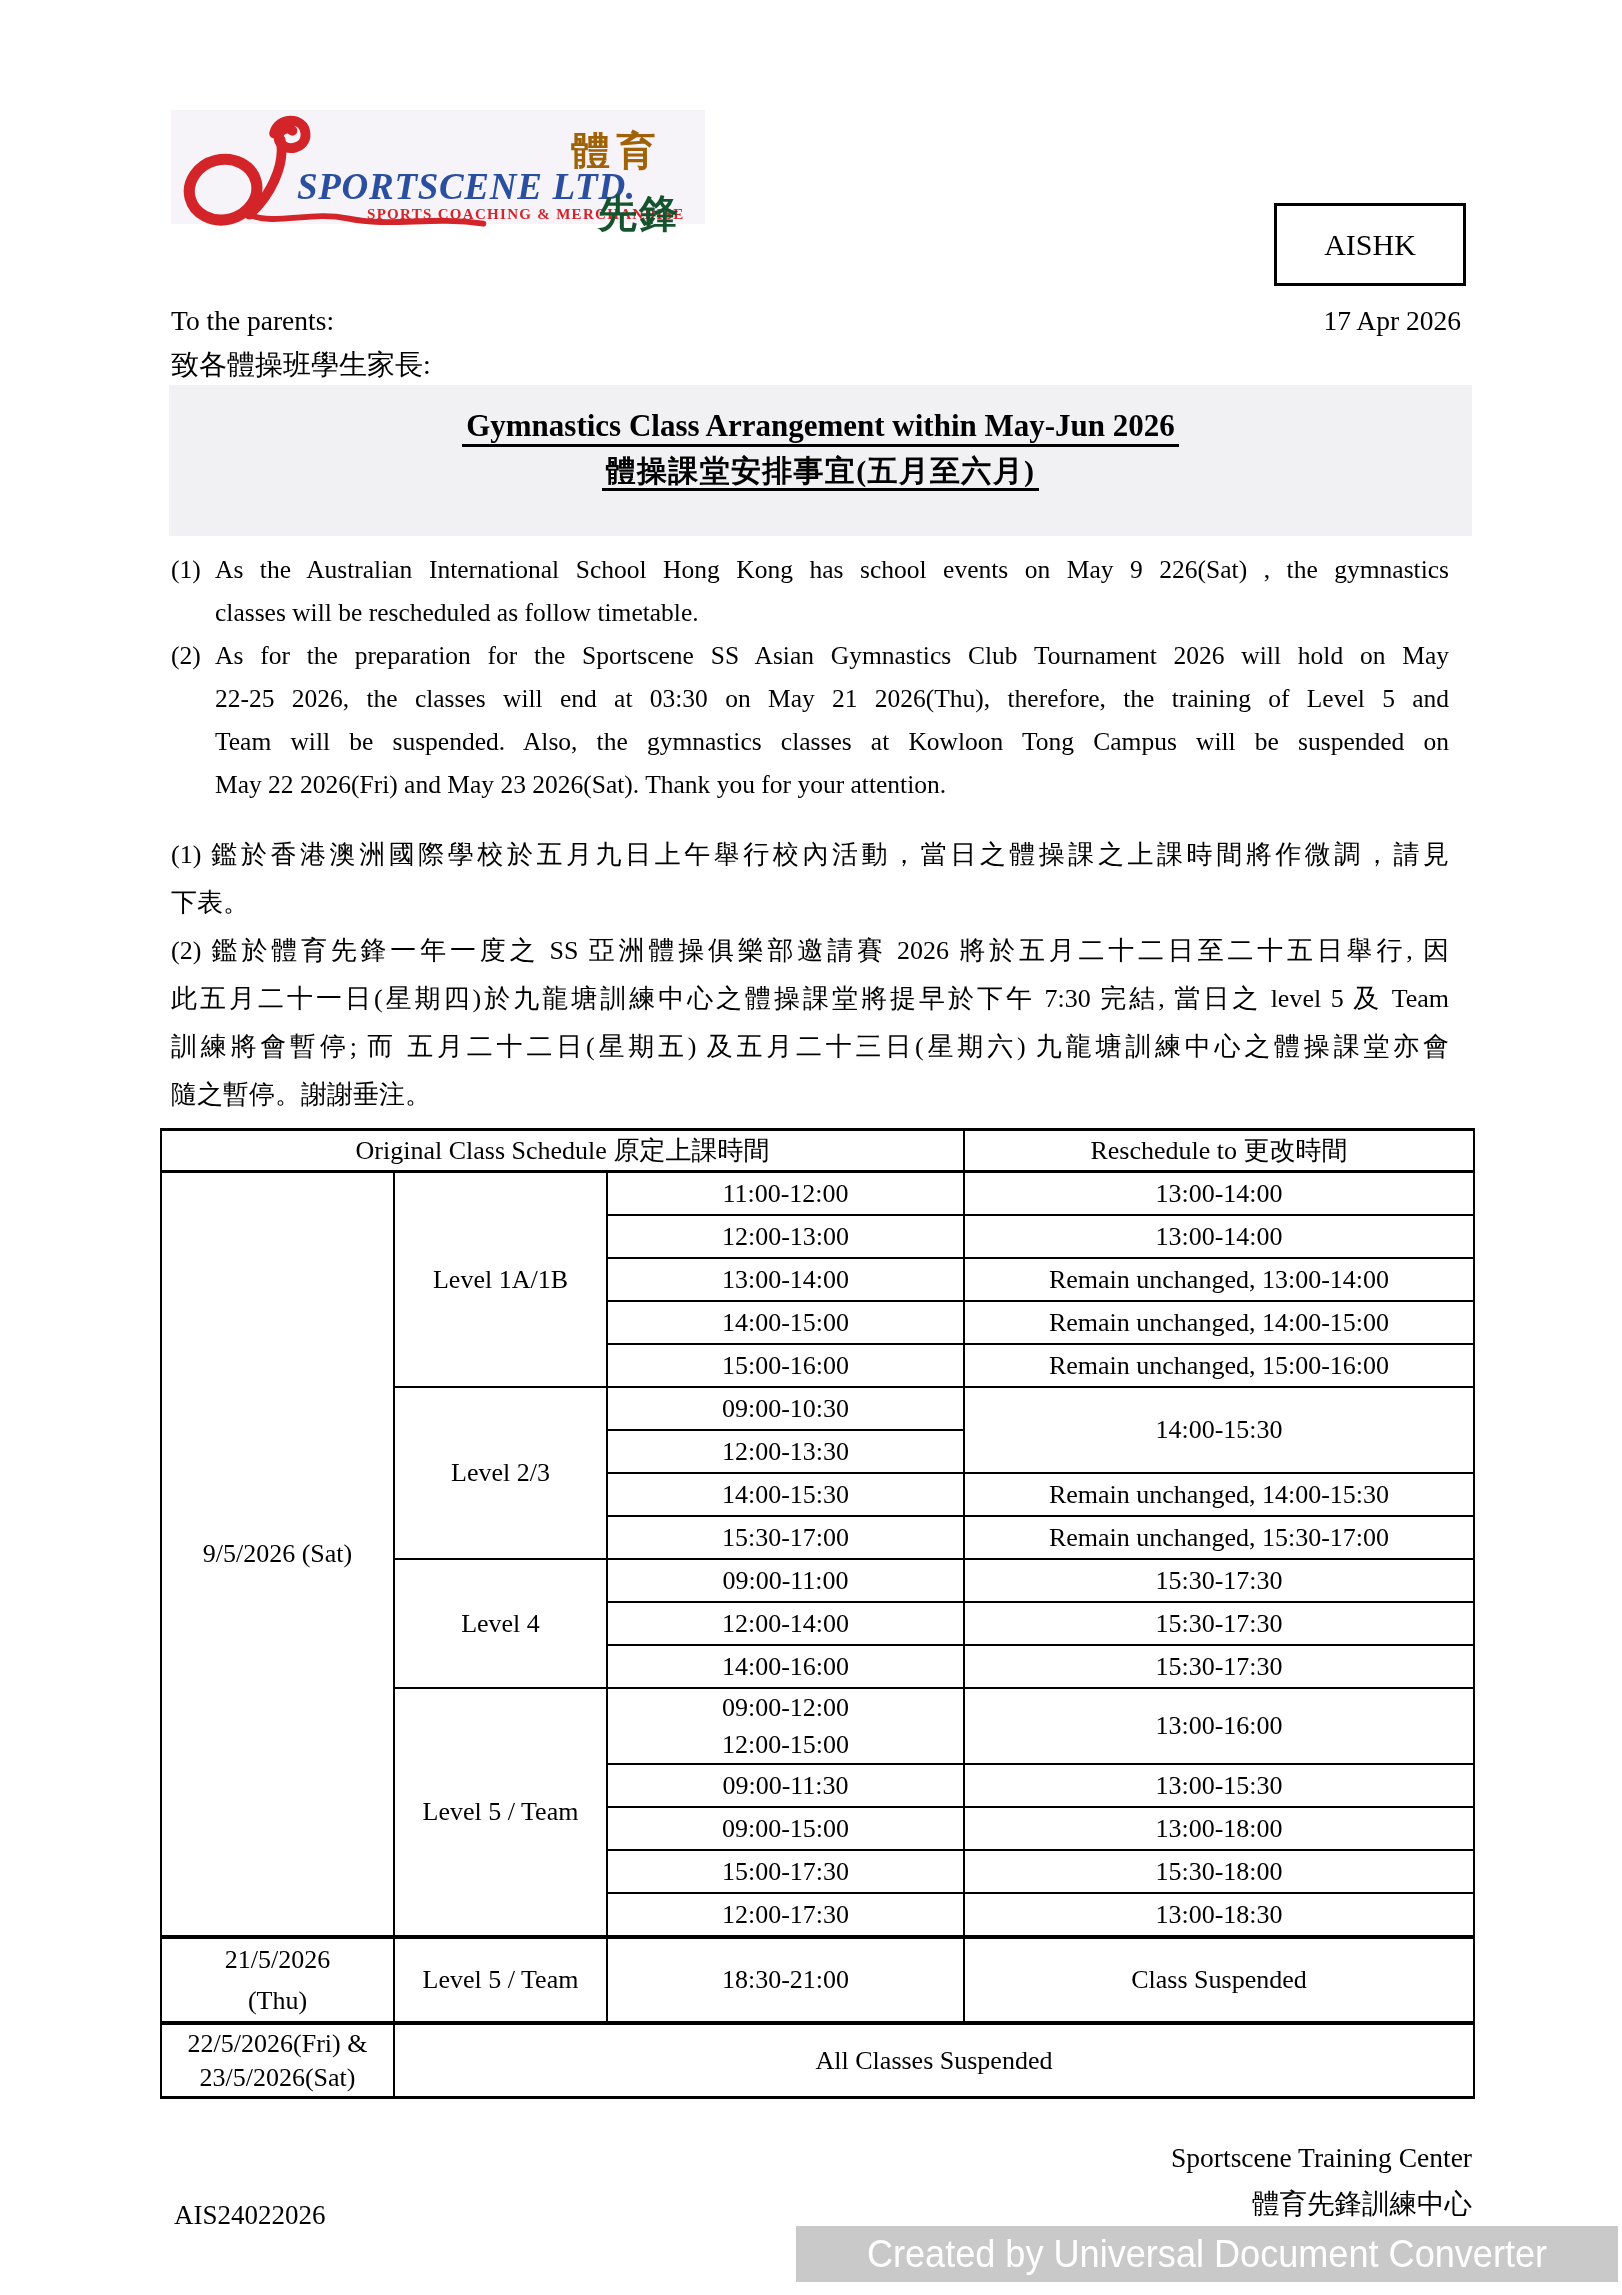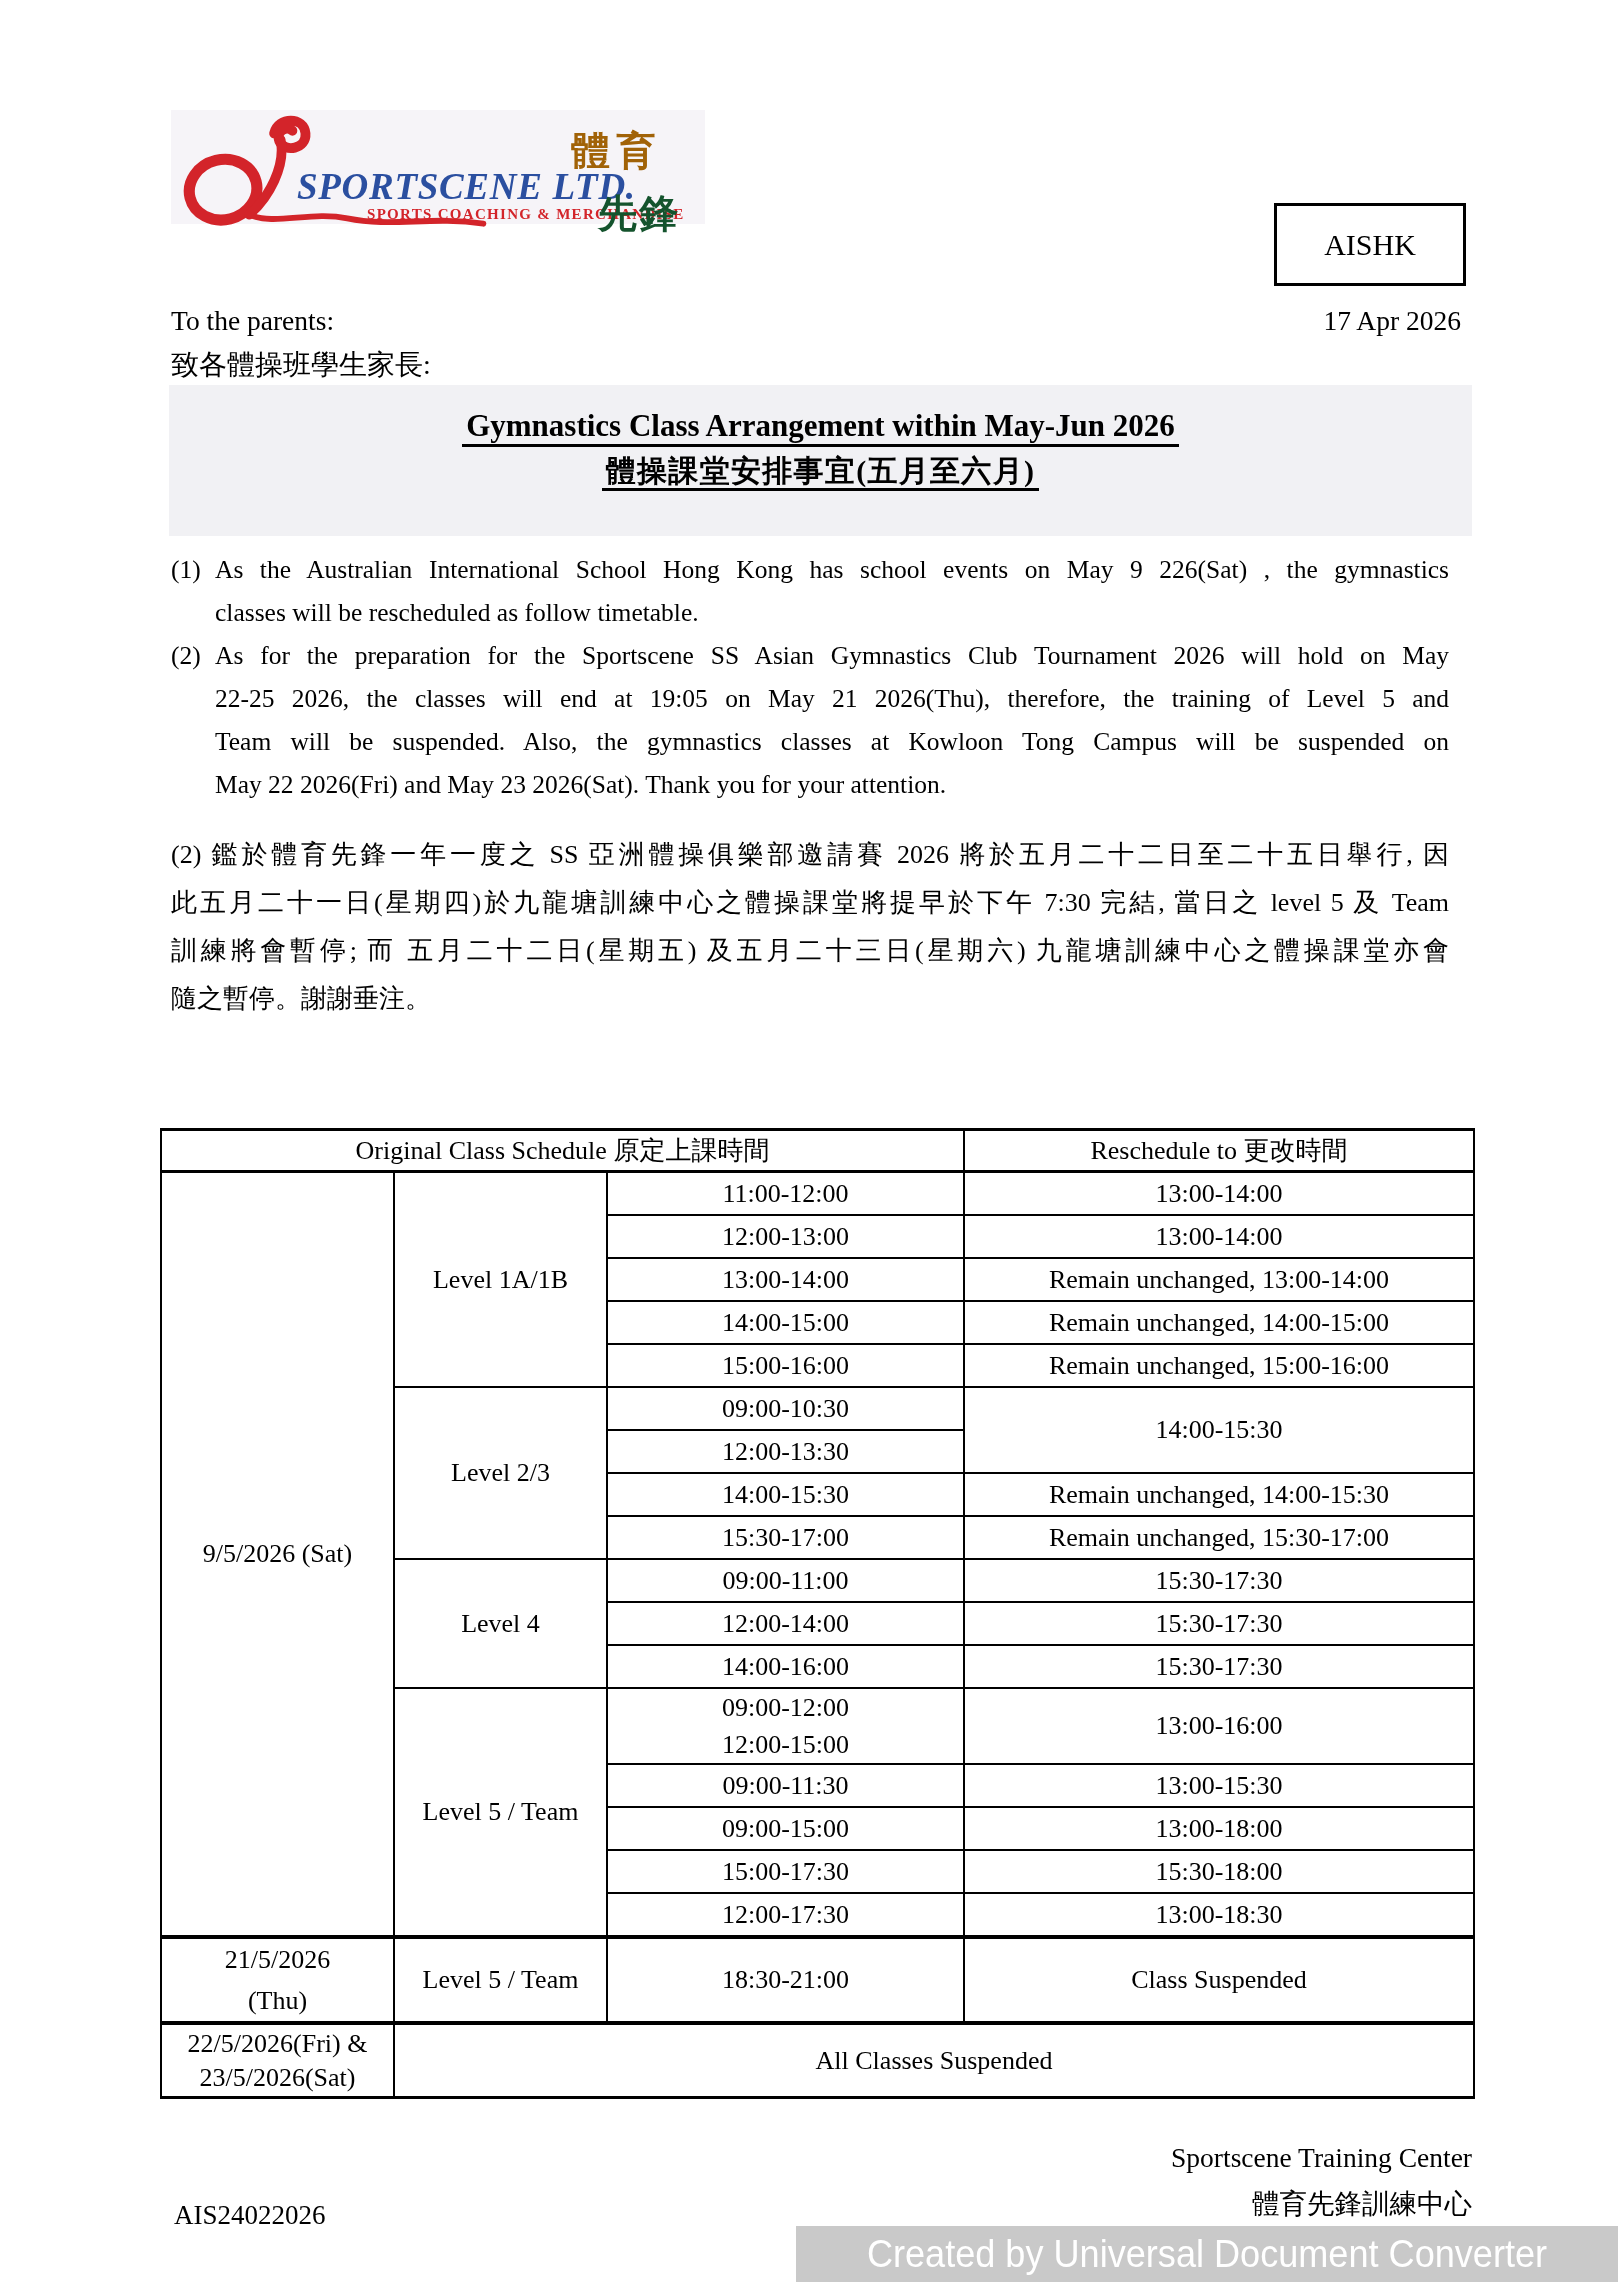--- a/index.html
+++ b/index.html
@@ -93,27 +93,31 @@
 
   <div class="notes-en">
     <div class="en-item">
       <span class="num">(1)</span>
       <div class="jline">As the Australian International School Hong Kong has school events on May 9 226(Sat) , the gymnastics</div>
       <div class="sline">classes will be rescheduled as follow timetable.</div>
     </div>
     <div class="en-item">
       <span class="num">(2)</span>
       <div class="jline">As for the preparation for the Sportscene SS Asian Gymnastics Club Tournament 2026 will hold on May</div>
-      <div class="jline">22-25 2026, the classes will end at 19:05 on May 21 2026(Thu), therefore, the training of Level 5 and</div>
+      <div class="jline">22-25 2026, the classes will end at 03:30 on May 21 2026(Thu), therefore, the training of Level 5 and</div>
       <div class="jline">Team will be suspended. Also, the gymnastics classes at Kowloon Tong Campus will be suspended on</div>
       <div class="sline">May 22 2026(Fri) and May 23 2026(Sat). Thank you for your attention.</div>
     </div>
   </div>
 
   <div class="notes-cn">
+    <div>
+      <div class="jline">(1)  鑑於香港澳洲國際學校於五月九日上午舉行校內活動，當日之體操課之上課時間將作微調，請見</div>
+      <div class="sline">下表。</div>
+    </div>
     <div>
       <div class="jline">(2)  鑑於體育先鋒一年一度之 SS  亞洲體操俱樂部邀請賽 2026  將於五月二十二日至二十五日舉行, 因</div>
       <div class="jline">此五月二十一日(星期四)於九龍塘訓練中心之體操課堂將提早於下午 7:30 完結, 當日之 level 5 及 Team</div>
       <div class="jline">訓練將會暫停;  而 五月二十二日(星期五)  及五月二十三日(星期六)  九龍塘訓練中心之體操課堂亦會</div>
       <div class="sline">隨之暫停。謝謝垂注。</div>
     </div>
   </div>
 
   <div class="sched-wrap">
     <table class="sched">

